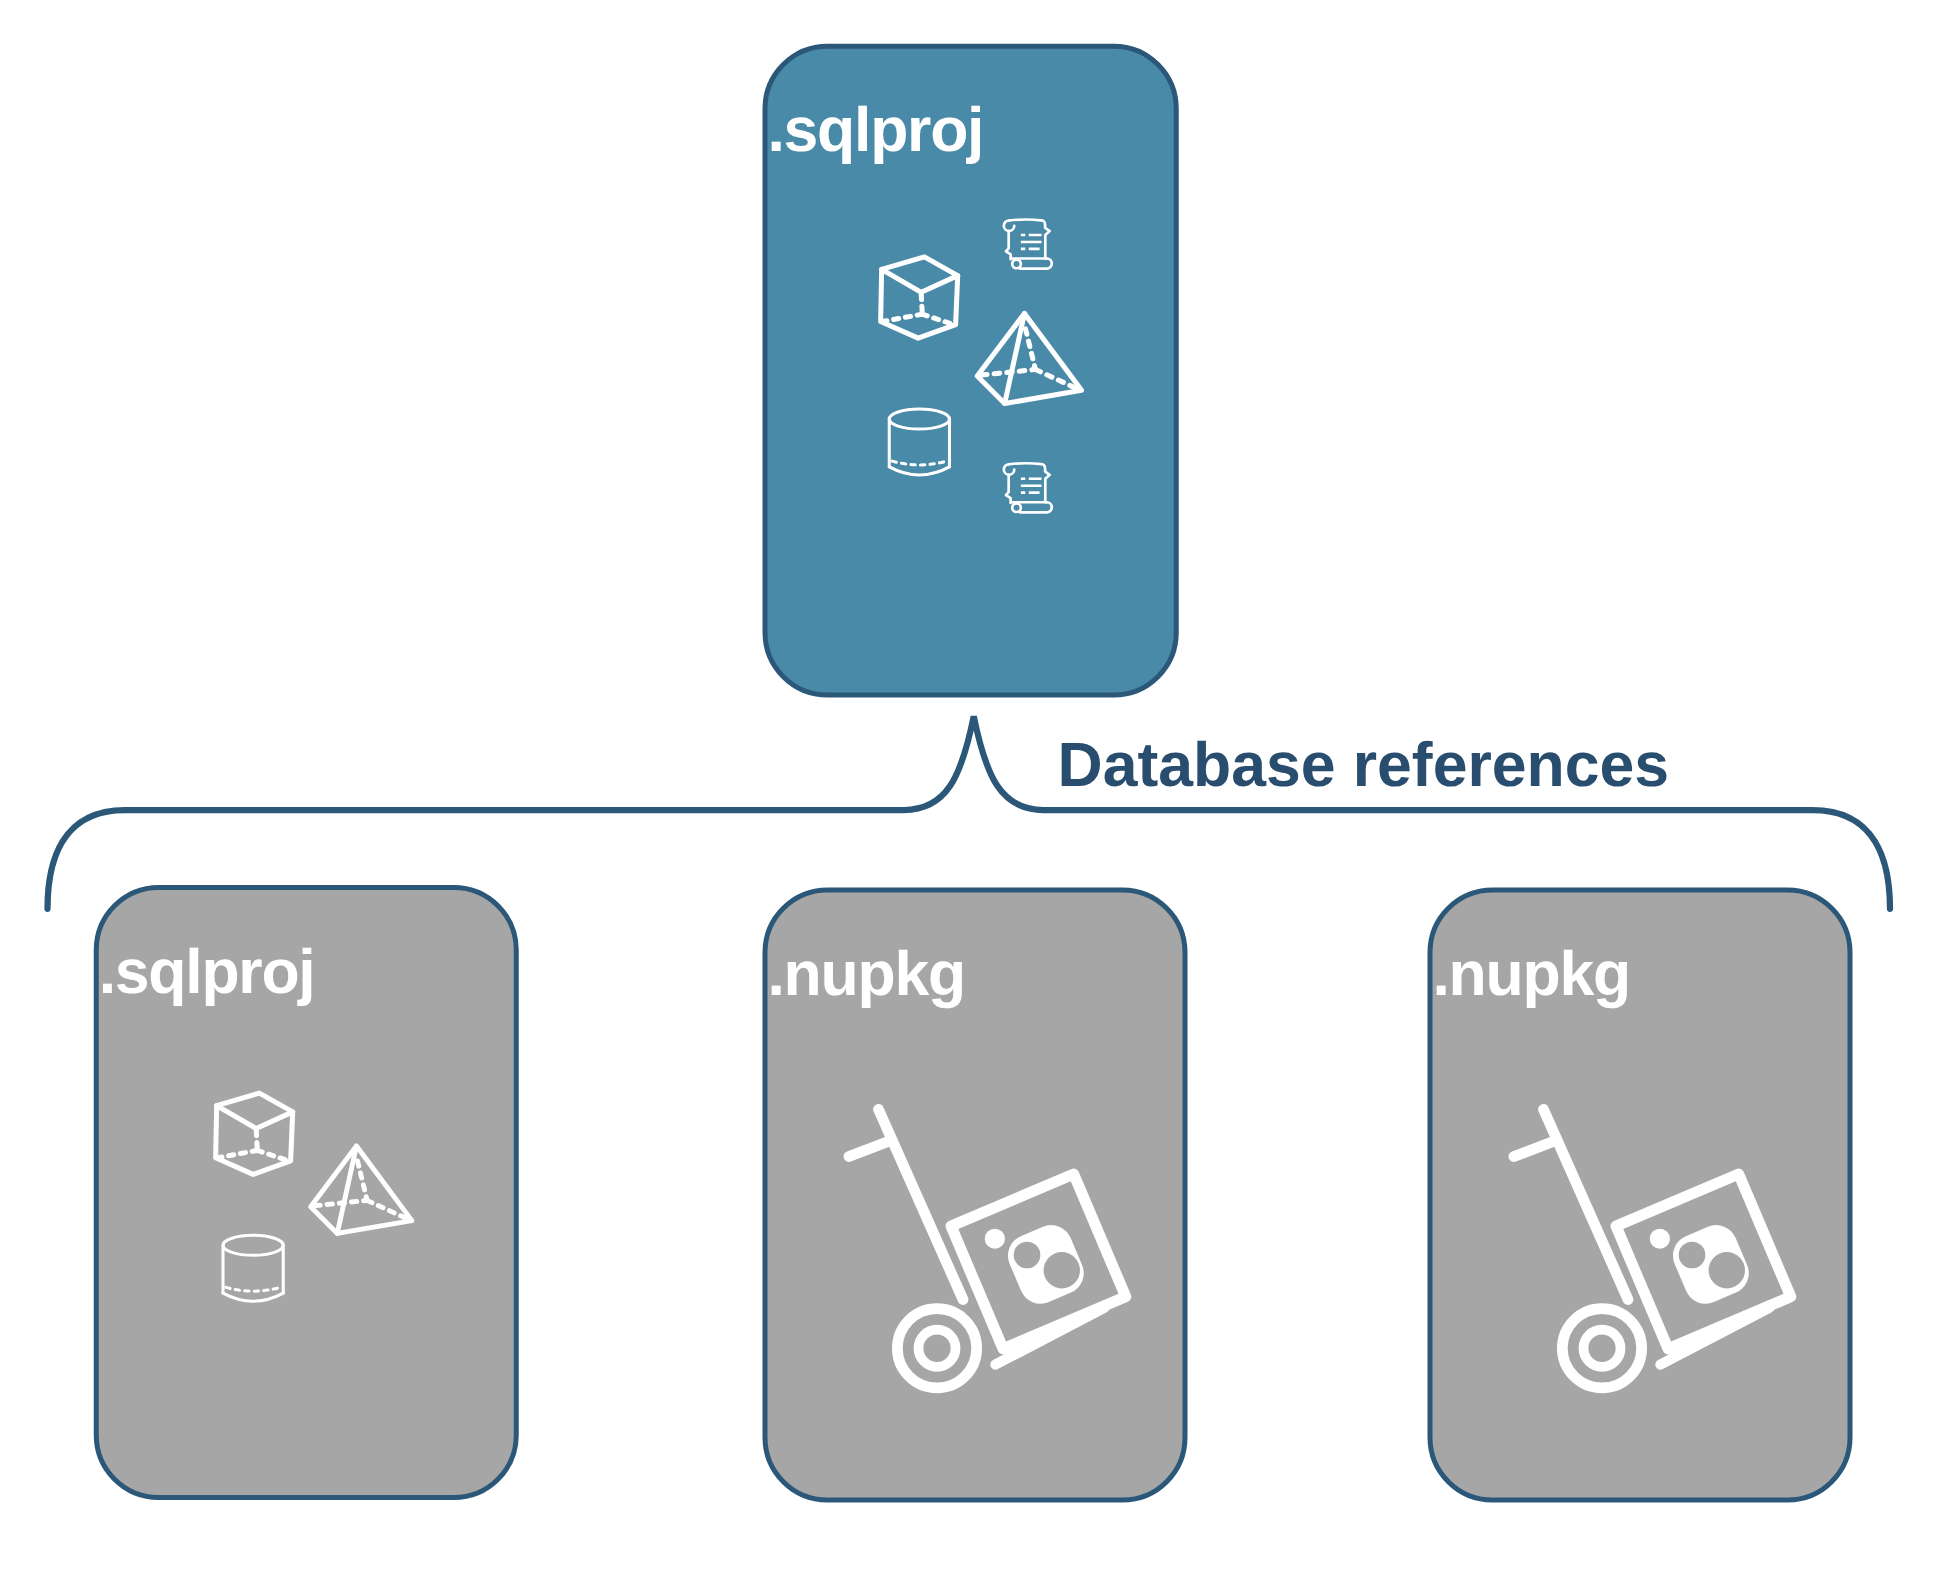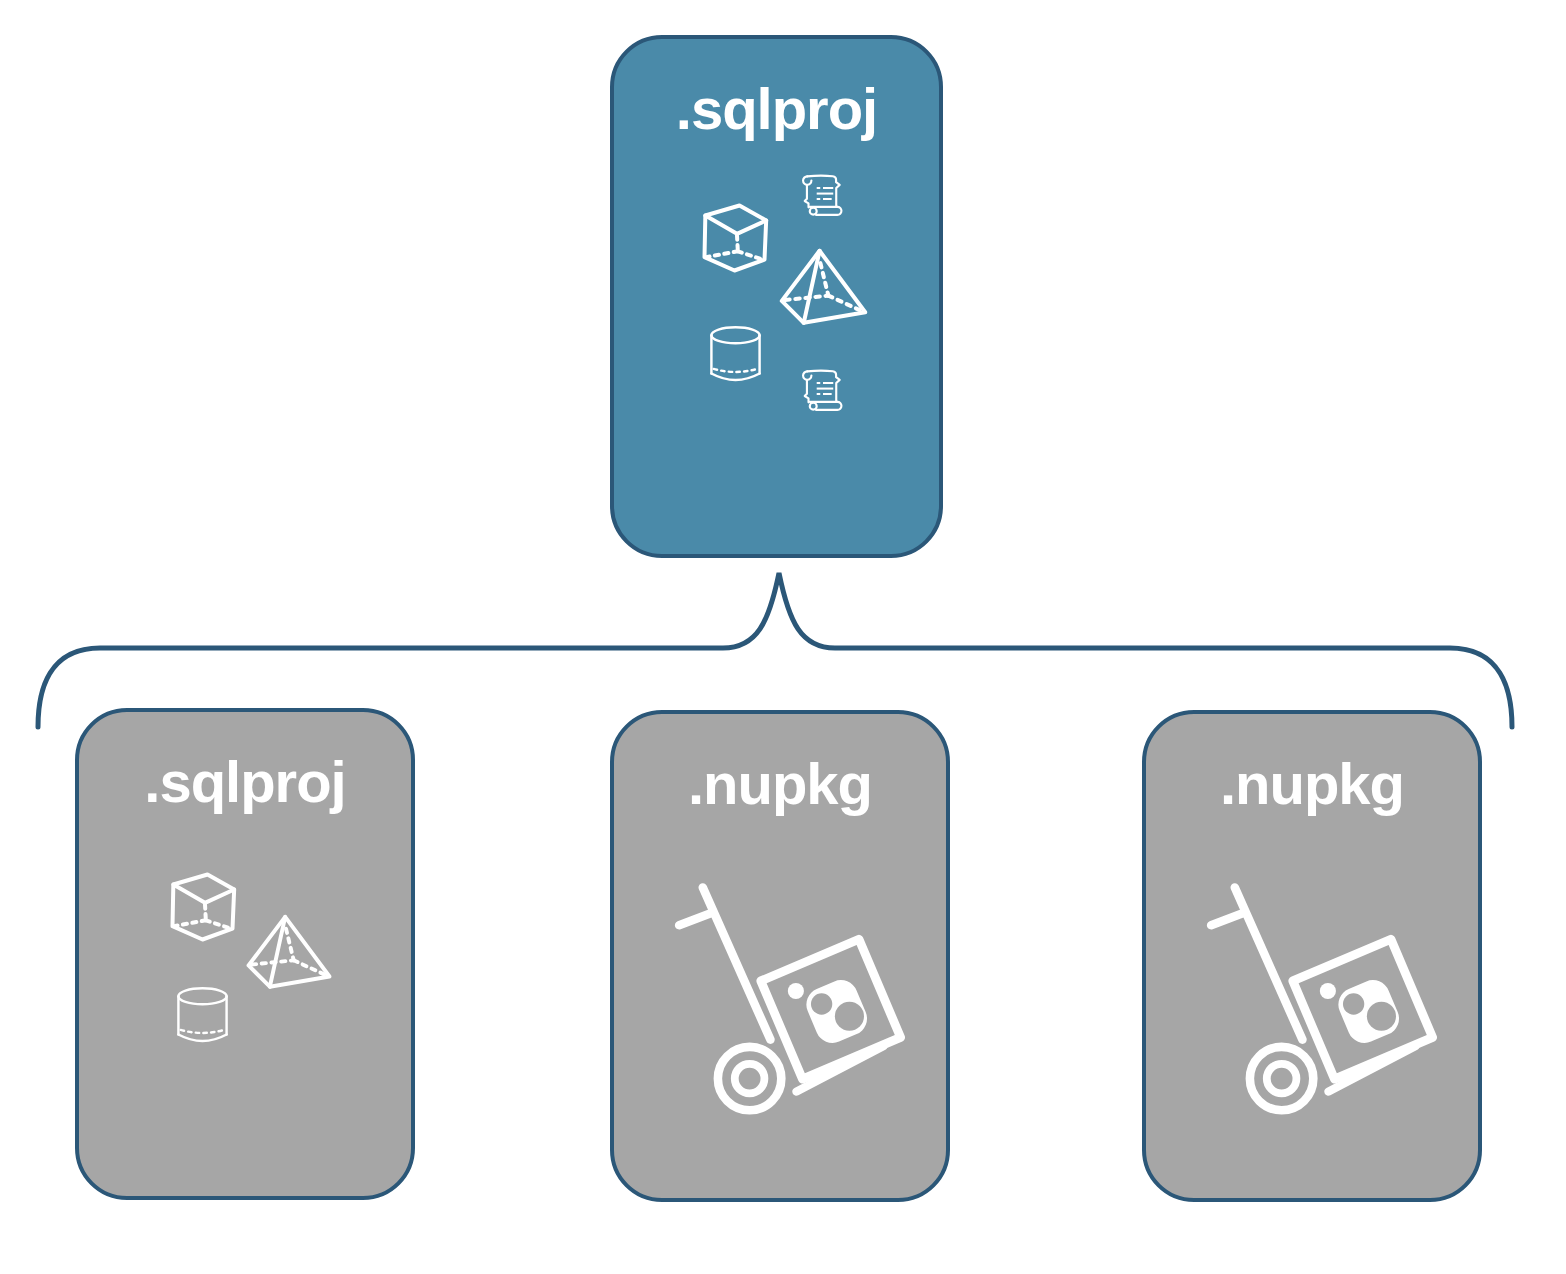--- a/index.html
+++ b/index.html
@@ -10,41 +10,42 @@
   .node{
     position:absolute;box-sizing:border-box;
     border:4px solid #2b5778;border-radius:52px;
   }
   .node-root{left:610px;top:35px;width:333px;height:523px;background:#4a8aa9;}
   .node-child{width:340px;height:492px;background:#a6a6a6;}
   #child-0{left:75px;top:708px;}
   #child-1{left:610px;top:710px;}
   #child-2{left:1142px;top:710px;}
   .node-label{
-    position:absolute;left:0;right:0;top:36px;text-align:center;
-    color:#ffffff;font-size:58px;font-weight:bold;letter-spacing:-1px;
+    position:absolute;left:0;right:0;top:36px;text-align:left;
+    color:#ffffff;font-size:50px;font-weight:bold;letter-spacing:-1px;
   }
   .icon{position:absolute;}
   .connector-svg{position:absolute;left:0;top:0;width:1566px;height:1274px;}
   .connector-label{
     position:absolute;left:846px;top:583px;
     color:#284d6e;font-size:50px;font-weight:bold;white-space:nowrap;
   }
   svg{display:block;overflow:visible;}
 </style>
 </head>
 <body>
 
 <div id="canvas">
 
   <svg class="connector-svg" viewBox="0 0 1566 1274">
     <path d="M38,727 C38,688 50,648 100,648 L723,648 C757,648 769,622 779,573
              C789,622 801,648 835,648 L1450,648 C1500,648 1512,688 1512,727" fill="none" stroke="#2b5778" stroke-width="5" stroke-linecap="round"></path>
   </svg>
 
+  <div class="connector-label">Database references</div>
 
   <div class="node node-root">
     <div class="node-label">.sqlproj</div>
 
     <svg class="icon" style="left:183px;top:128px" width="52" height="50" viewBox="0 0 66 62">
       <g fill="none" stroke="#ffffff" stroke-width="2.7" stroke-linecap="round" stroke-linejoin="round">
         <path d="M13,11.2 a5.3,5.3 0 1 0 5.3,5.3"></path>
         <path d="M13,11.2 C22,10.2 38,10.2 45.5,11 C48.5,11.4 49.6,12.8 49.6,15.5 L49.6,18.5 L54.2,22 L49.8,26 L49.8,49.8"></path>
         <path d="M12.6,22.5 L12.6,39.5 L9.8,42.5 L14.6,45.5 L14.6,50.5"></path>
         <path d="M16.2,49.8 L51.3,49.8"></path>

